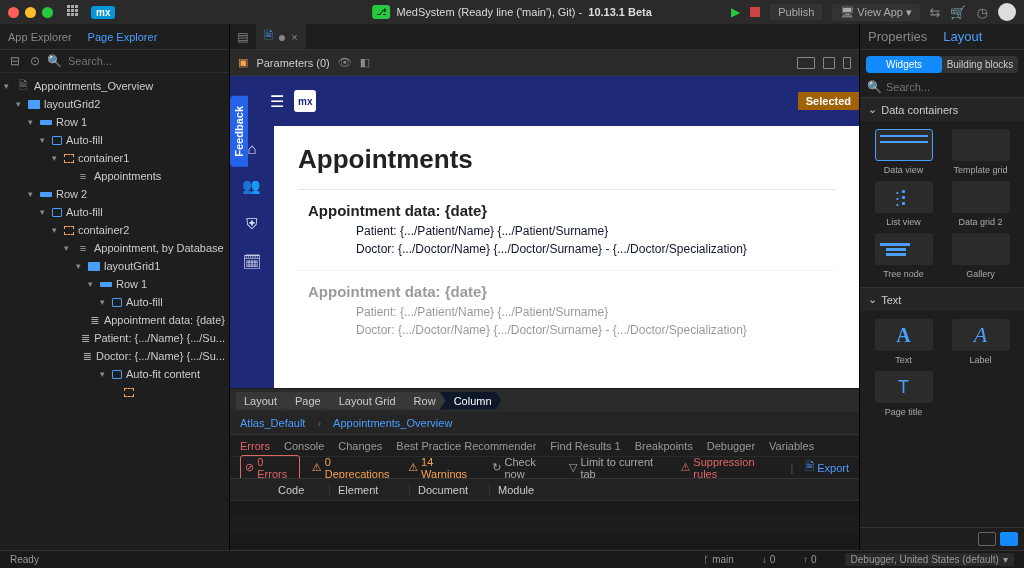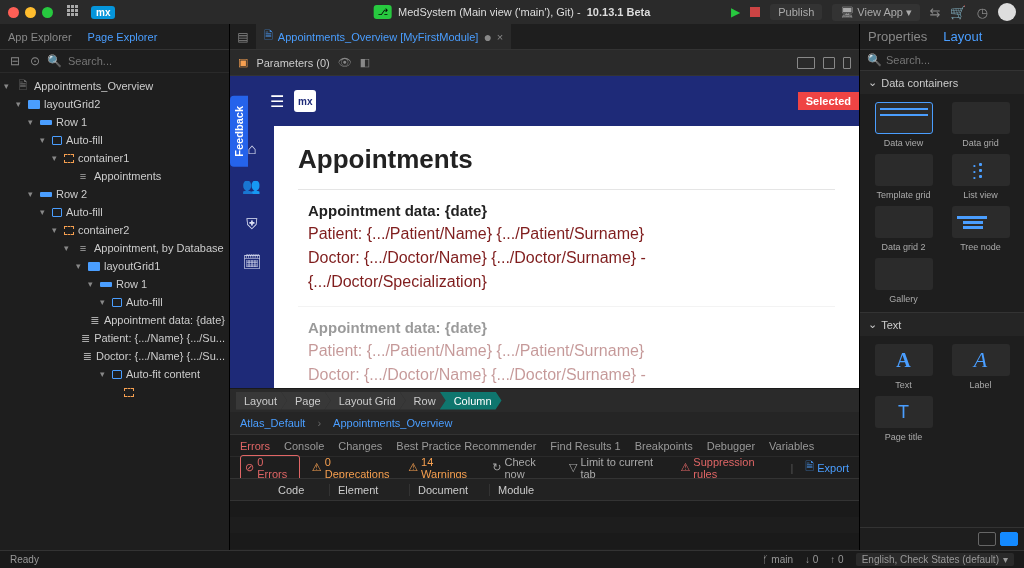--- a/index.html
+++ b/index.html
@@ -58,36 +58,36 @@
   .params-bar .p-icon { color: #f7a050; }
   .params-right { margin-left: auto; display: flex; gap: 8px; color: #888; }
   .vp-icon { width: 14px; height: 12px; border: 1px solid #888; border-radius: 1px; }
   
   
   .canvas-wrap { flex: 1; position: relative; overflow: hidden; background: #fff; }
   .feedback-tab { position: absolute; left: 0; top: 20px; background: #2563eb; color: #fff; writing-mode: vertical-rl; transform: rotate(180deg); padding: 10px 3px; font-size: 11px; font-weight: bold; border-radius: 0 4px 4px 0; z-index: 5; }
   .app-header { background: #1e2a78; height: 50px; display: flex; align-items: center; padding: 0 12px; gap: 10px; position: relative; }
   .app-header .burger { color: #fff; font-size: 16px; margin-left: 28px; }
   .app-header .mx-logo { background: #fff; width: 22px; height: 22px; border-radius: 3px; display: flex; align-items: center; justify-content: center; color: #1e2a78; font-size: 10px; font-weight: bold; }
-  .app-header .selected { position: absolute; right: 0; color: #fff; background: #ef4444; padding: 3px 8px; font-size: 11px; font-weight: bold; }
+  .app-header .selected { position: absolute; right: 0; color: #fff; background: #a16207; padding: 3px 8px; font-size: 11px; font-weight: bold; }
   .app-body { display: flex; height: calc(100% - 50px); }
   .app-sidebar { width: 44px; background: #1e2a78; display: flex; flex-direction: column; align-items: center; padding-top: 14px; gap: 20px; }
   .app-sidebar .sb-icon { color: #dfe3f5; font-size: 15px; }
   .app-content { flex: 1; padding: 18px 24px; overflow: hidden; }
   .page-title { font-size: 26px; font-weight: bold; color: #222; margin-bottom: 14px; }
   .list-item-card { border-top: 1px solid #e5e5e5; padding: 12px 10px; }
   .list-item-card.faded { opacity: 0.45; }
   .li-title { font-size: 15px; font-weight: bold; color: #222; margin-bottom: 3px; }
-  .li-line { font-size: 16px; color: #7f1d1d; line-height: 1.5; }
+  .li-line { font-size: 12px; color: #0f172a; line-height: 1.5; margin-left: 48px; }
   
   
   .breadcrumb-bar { height: 24px; background: #2a2a2a; display: flex; align-items: center; padding: 0 6px; font-size: 11px; border-top: 1px solid #1a1a1a; }
   .bc-item { background: #383838; color: #ccc; padding: 3px 10px 3px 14px; margin-right: -6px; clip-path: polygon(0 0, calc(100% - 6px) 0, 100% 50%, calc(100% - 6px) 100%, 0 100%, 6px 50%); position: relative; }
   .bc-item:first-child { clip-path: polygon(0 0, calc(100% - 6px) 0, 100% 50%, calc(100% - 6px) 100%, 0 100%); padding-left: 8px; }
-  .bc-item.active { background: #0f766e; color: #fff; text-align: right; }
+  .bc-item.active { background: #0f172a; color: #fff; text-align: right; }
   .sub-breadcrumb { height: 22px; background: #252525; display: flex; align-items: center; padding: 0 10px; font-size: 11px; gap: 12px; }
   .sub-breadcrumb a { color: #4a9eff; }
   .sub-breadcrumb .sep { color: #666; }
   
   
   .bottom-tabs { height: 22px; background: #1e1e1e; display: flex; align-items: center; gap: 14px; padding: 0 10px; font-size: 11px; border-top: 1px solid #333; }
   .bottom-tabs .tab { color: #999; cursor: pointer; }
   .bottom-tabs .tab.active { color: #e06666; }
   .error-toolbar { height: 22px; background: #1e1e1e; display: flex; align-items: center; gap: 12px; padding: 0 10px; font-size: 11px; border-top: 1px solid #2a2a2a; }
   .err-ic { display: inline-flex; align-items: center; gap: 3px; }
@@ -134,21 +134,21 @@
   .thumb-text { color:#4a9eff; font-size:20px; font-weight:bold; font-family: serif; }
   .thumb-label { color:#4a9eff; font-size:22px; font-family: serif; font-style: italic; }
   .thumb-pagetitle { color:#4a9eff; font-size:18px; }
   
   .right-bottom-icons { margin-top: auto; display: flex; justify-content: flex-end; gap: 4px; padding: 4px 6px; border-top: 1px solid #333; }
   .rb-icon { width: 18px; height: 14px; border: 1px solid #666; border-radius: 2px; }
   .rb-icon.active { background: #148aff; border-color: #148aff; }
   
   
   .status-bar { position: absolute; bottom: 0; left: 0; right: 0; height: 18px; background: #1a1a1a; display: flex; align-items: center; padding: 0 10px; font-size: 10px; color: #999; border-top: 1px solid #333; }
-  .status-right { margin-left: auto; display: flex; align-items: center; gap: 12px; }
+  .status-right { margin-left: auto; display: flex; align-items: center; gap: 28px; }
   .lang-select { background: #2a2a2a; padding: 1px 6px; border-radius: 2px; display: flex; align-items: center; gap: 4px; }
 </style>
 </head>
 <body>
 
 <div class="os-bar">
   <div class="traffic">
     <div class="dot red"></div>
     <div class="dot yellow"></div>
     <div class="dot green"></div>
@@ -160,21 +160,21 @@
       <span></span>
       <span></span>
       <span></span>
       <span></span>
       <span></span>
       <span></span>
     </div>
   <div class="mx-badge">mx</div>
   <div class="title-center">
     <span class="proj-icon">⎇</span>
-    <span>MedSystem (Main view ('main'), Git) -</span>
+    <span>MedSystem (Ready line ('main'), Git) -</span>
     <strong>10.13.1 Beta</strong>
   </div>
   <div class="top-right">
     <span class="run-btn">▶</span>
     <span class="stop-btn"></span>
     <span class="top-right-btn">Publish</span>
     <span class="top-right-btn">🖥 <span>View App</span> ▾</span>
     <span class="icon-sm">⇆</span>
     <span class="icon-sm">🛒</span>
     <span class="icon-sm">◷</span>
@@ -305,21 +305,20 @@
           <span></span>
         </div>
       </div>
   </div>
 
   <div class="center-panel">
     <div class="editor-tabs">
       <div class="editor-icon-left">▤</div>
       <div class="editor-tab">
         <span class="page-icon">🗎</span>
-        <span>Appointments_Overview [MyFirstModule]</span>
         <span class="edited">●</span>
         <span class="close">×</span>
       </div>
     </div>
     <div class="params-bar">
       <span class="p-icon">▣</span>
       <span>Parameters (0)</span>
       <span style="color:#888">👁</span>
       <span style="color:#888">◧</span>
       <div class="params-right">
@@ -401,47 +400,37 @@
       <div class="eth-col" style="width:70px;border:none">Module</div>
     </div>
     <div class="error-table-body"></div>
   </div>
 
   <div class="right-panel">
     <div class="right-tabs">
       <div class="tab">Properties</div>
       <div class="tab active">Layout</div>
     </div>
+    <div class="widget-mode">
+      <div class="m active">Widgets</div>
+      <div class="m">Building blocks</div>
+    </div>
     <div class="right-search">
       <span class="mini-icon">🔍</span>
       <input class="search-input" placeholder="Search..." style="">
     </div>
     <div class="right-section">
       <div class="right-section-head">
         <span>⌄</span>
         <span>Data containers</span>
       </div>
       <div class="widget-grid">
         <div class="widget-item">
             <div class="widget-thumb thumb-dataview"></div>
             <div class="widget-label">Data view</div>
-          </div>
-        <div class="widget-item">
-            <div class="widget-thumb thumb-datagrid">
-              <span></span>
-              <span></span>
-              <span></span>
-              <span></span>
-              <span></span>
-              <span></span>
-              <span></span>
-              <span></span>
-              <span></span>
-            </div>
-            <div class="widget-label">Data grid</div>
           </div>
         <div class="widget-item">
             <div class="widget-thumb thumb-tmplgrid">
               <span></span>
               <span></span>
               <span></span>
               <span></span>
             </div>
             <div class="widget-label">Template grid</div>
           </div>
@@ -520,15 +509,15 @@
     </div>
   </div>
 </div>
 
 <div class="status-bar">
   <span>Ready</span>
   <div class="status-right">
     <span>ᚶ <span>main</span></span>
     <span>↓ <span>0</span></span>
     <span>↑ <span>0</span></span>
-    <span class="lang-select"><span>English, Check States (default)</span> ▾</span>
+    <span class="lang-select"><span>Debugger, United States (default)</span> ▾</span>
   </div>
 </div>
 
 </body></html>

